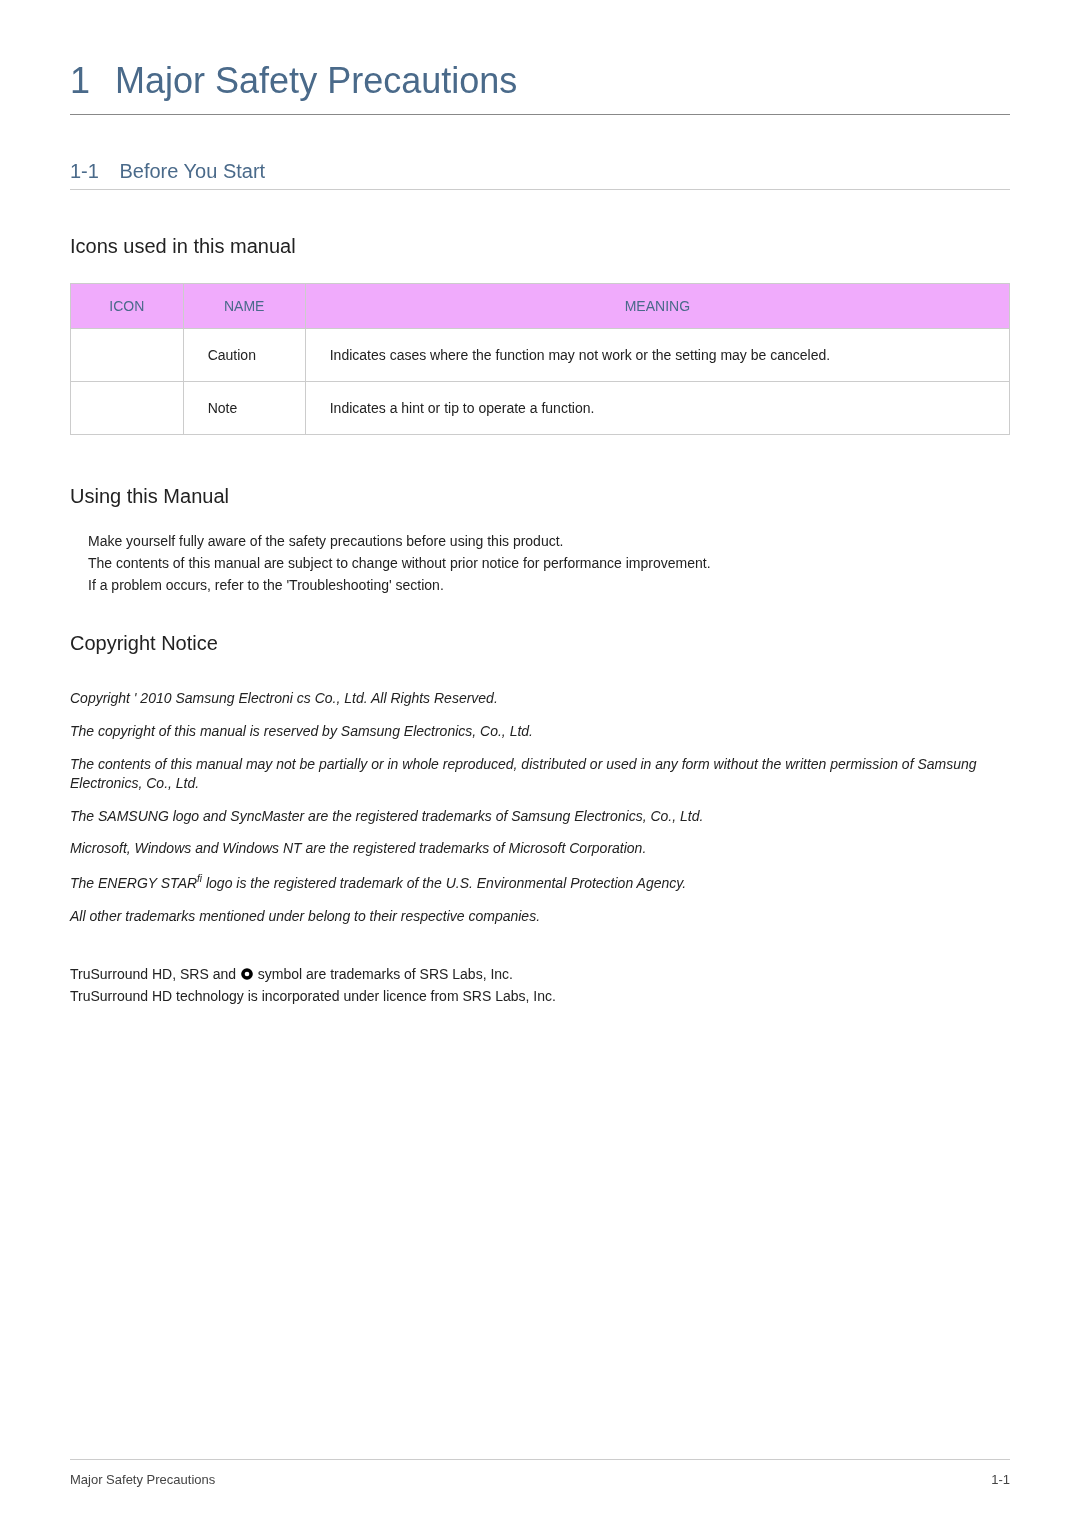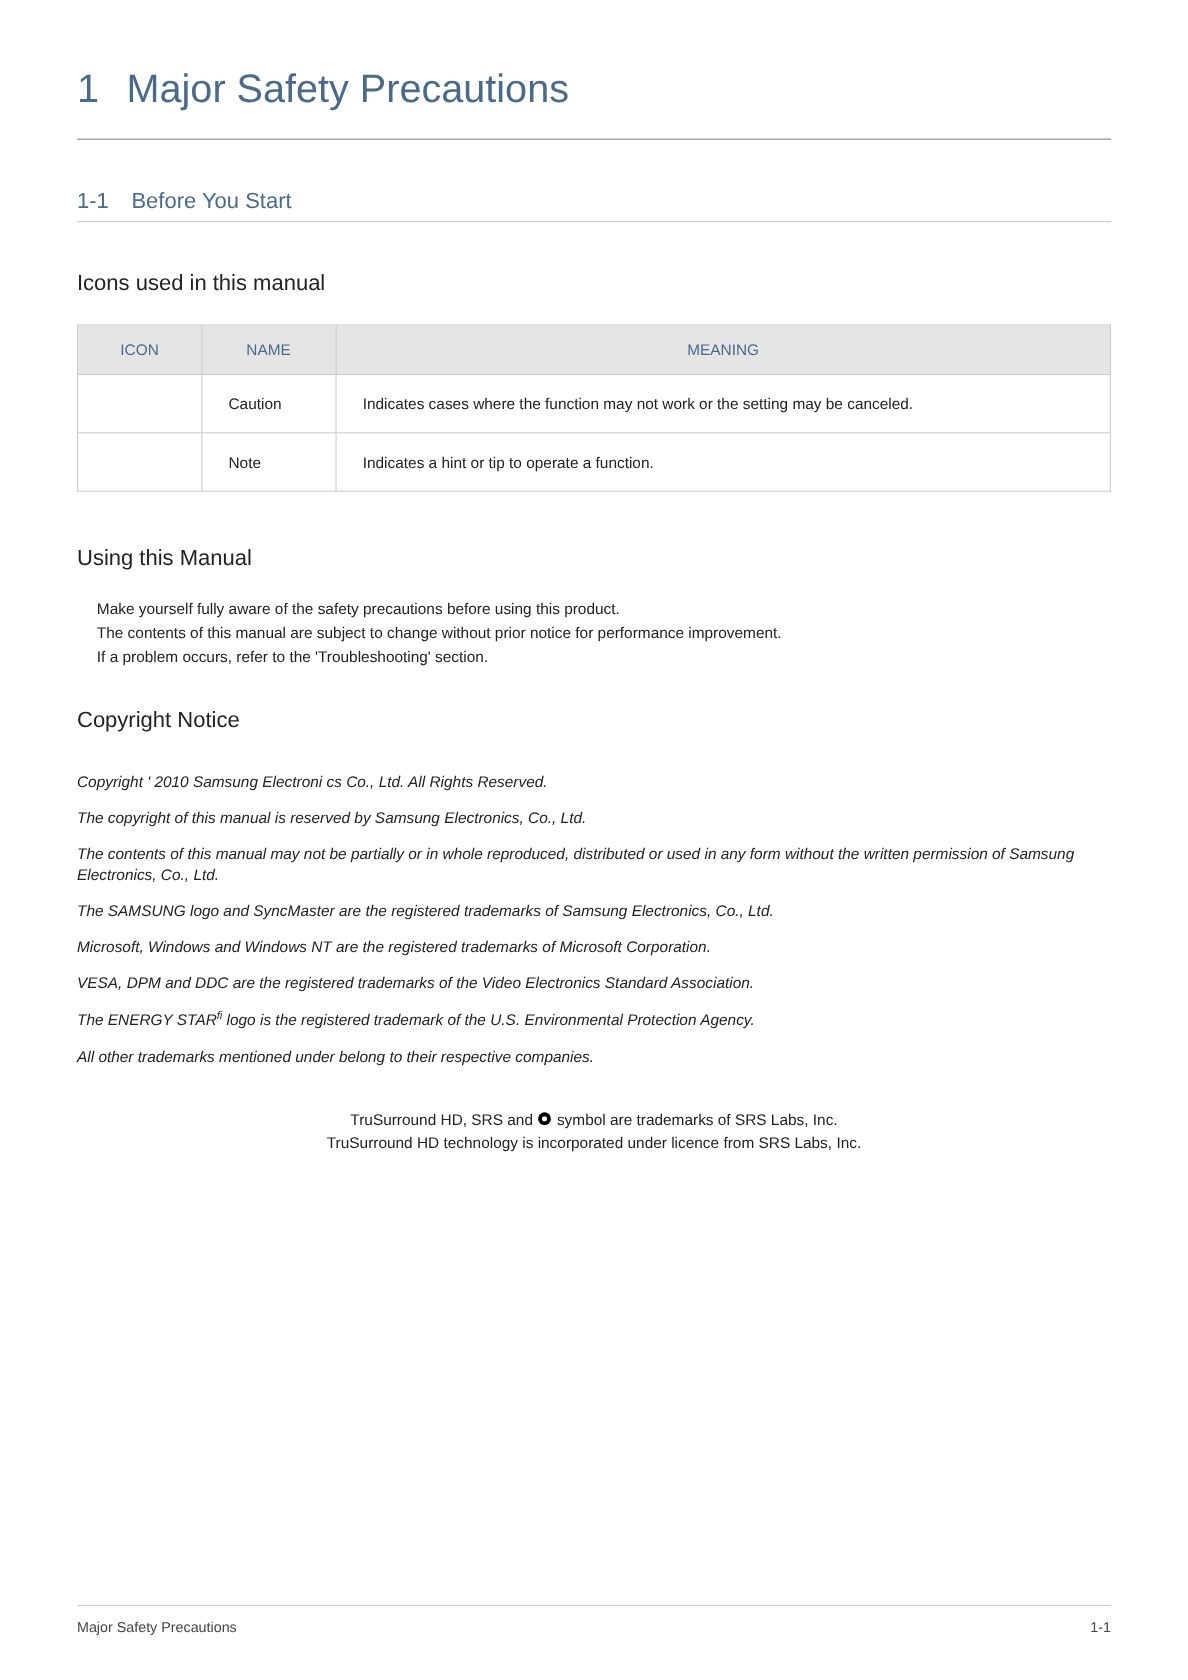--- a/index.html
+++ b/index.html
@@ -13,21 +13,21 @@
       width: 1080px;
       height: 1527px;
       position: relative;
       padding: 60px 70px 40px 70px;
     }
     .chapter-title {
       font-size: 36px;
       color: #4a6a8a;
       font-weight: normal;
       border-bottom: 1px solid #888;
-      padding-bottom: 24px;
+      padding-bottom: 12px;
       margin-bottom: 45px;
     }
     .chapter-number {
       font-family: Arial, sans-serif;
       margin-right: 15px;
     }
     .section-title {
       font-size: 20px;
       color: #4a6a8a;
       font-weight: normal;
@@ -46,21 +46,21 @@
     }
     .icon-table {
       width: 100%;
       border-collapse: collapse;
       margin-bottom: 50px;
     }
     .icon-table th {
       font-weight: normal;
       font-size: 14px;
       color: #4a6a8a;
-      background: #e5e5e5;
+      background: #f0abfc;
       border: 1px solid #ccc;
       padding: 14px 10px;
       text-align: center;
     }
     .icon-table td {
       font-size: 14px;
       color: #222;
       border: 1px solid #ccc;
       padding: 18px 24px;
       text-align: left;
@@ -83,21 +83,20 @@
       color: #222;
       margin-bottom: 14px;
       line-height: 1.35;
     }
     .copyright-block {
       margin-top: 34px;
       margin-bottom: 40px;
       font-style: italic;
     }
     .srs-block {
-      text-align: center;
       font-size: 14px;
       color: #222;
     }
     .srs-block p {
       margin-bottom: 4px;
     }
     .srs-symbol {
       display: inline-block;
       vertical-align: middle;
     }
@@ -168,21 +167,20 @@
 </ul>
 
 <h3 class="subsection-title">Copyright Notice</h3>
 
 <div class="copyright-block">
   <p class="body-text">Copyright '  2010 Samsung Electroni    cs Co., Ltd. All Rights Reserved.</p>
   <p class="body-text">The copyright of this manual is reserved by Samsung Electronics, Co., Ltd.</p>
   <p class="body-text">The contents of this manual may not be partially or in whole reproduced, distributed or used in any form without the written permission of Samsung Electronics, Co., Ltd.</p>
   <p class="body-text">The SAMSUNG logo and SyncMaster are the registered trademarks of Samsung Electronics, Co., Ltd.</p>
   <p class="body-text">Microsoft, Windows and Windows NT are the registered trademarks of Microsoft Corporation.</p>
-  <p class="body-text">VESA, DPM and DDC are the registered trademarks of the Video Electronics Standard Association.</p>
   <p class="body-text">
     <span>The ENERGY STAR</span><span class="sup">fi</span><span> logo is the registered trademark of the U.S. Environmental Protection Agency.</span>
   </p>
   <p class="body-text">All other trademarks mentioned under belong to their respective companies.</p>
 </div>
 
 <div class="srs-block">
   <p>
     <span>TruSurround HD, SRS and </span>
     <span class="srs-symbol">

